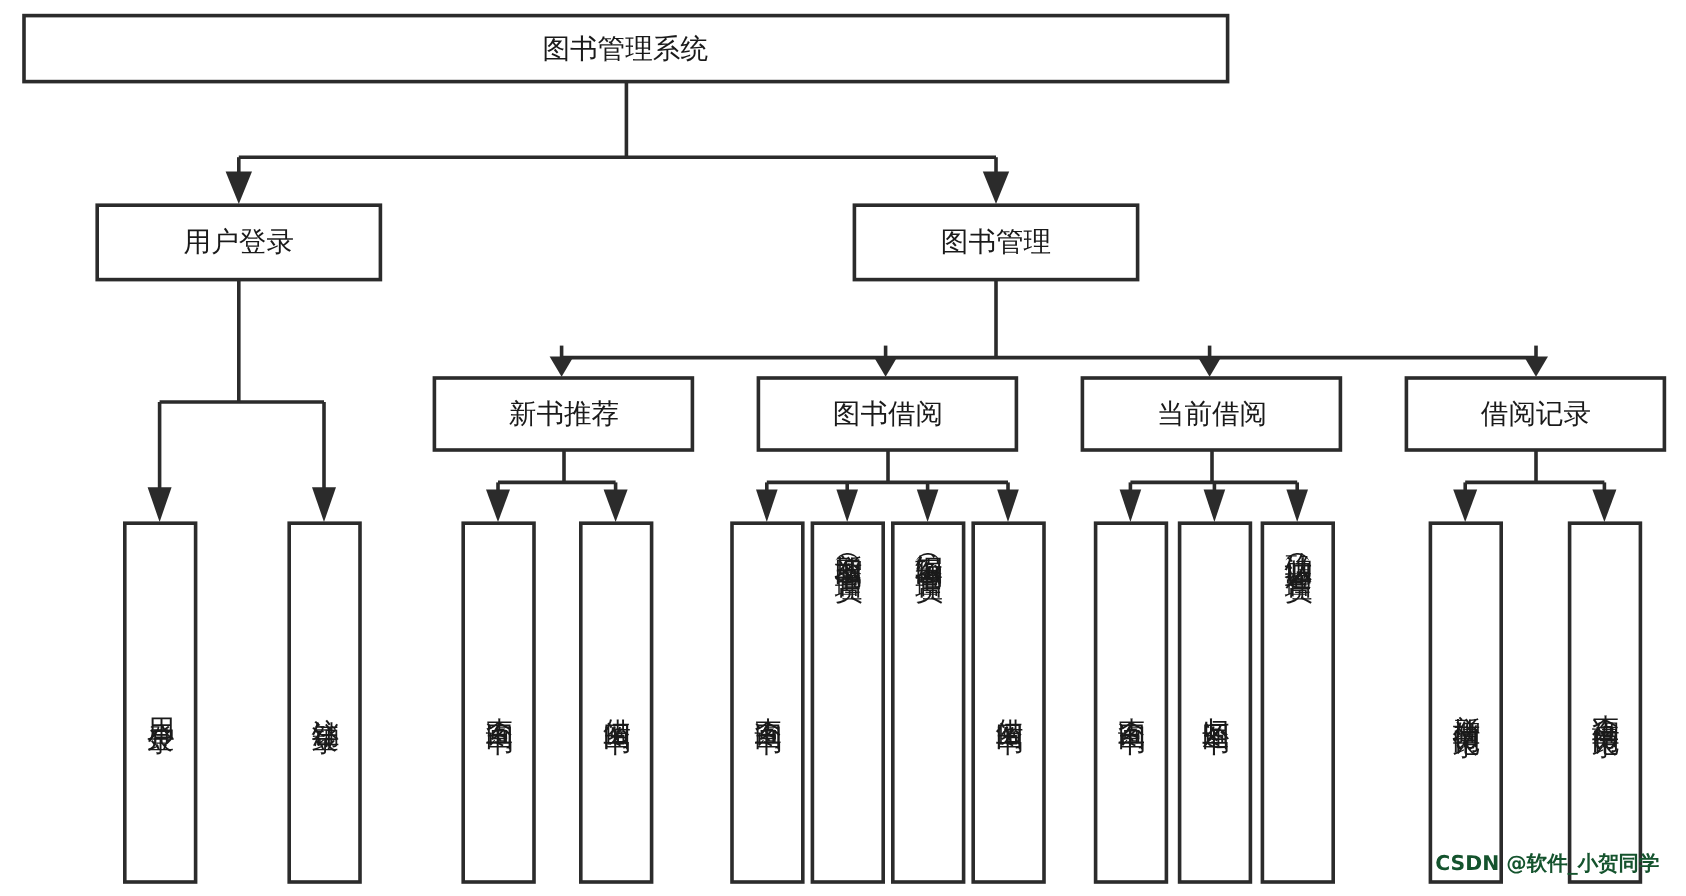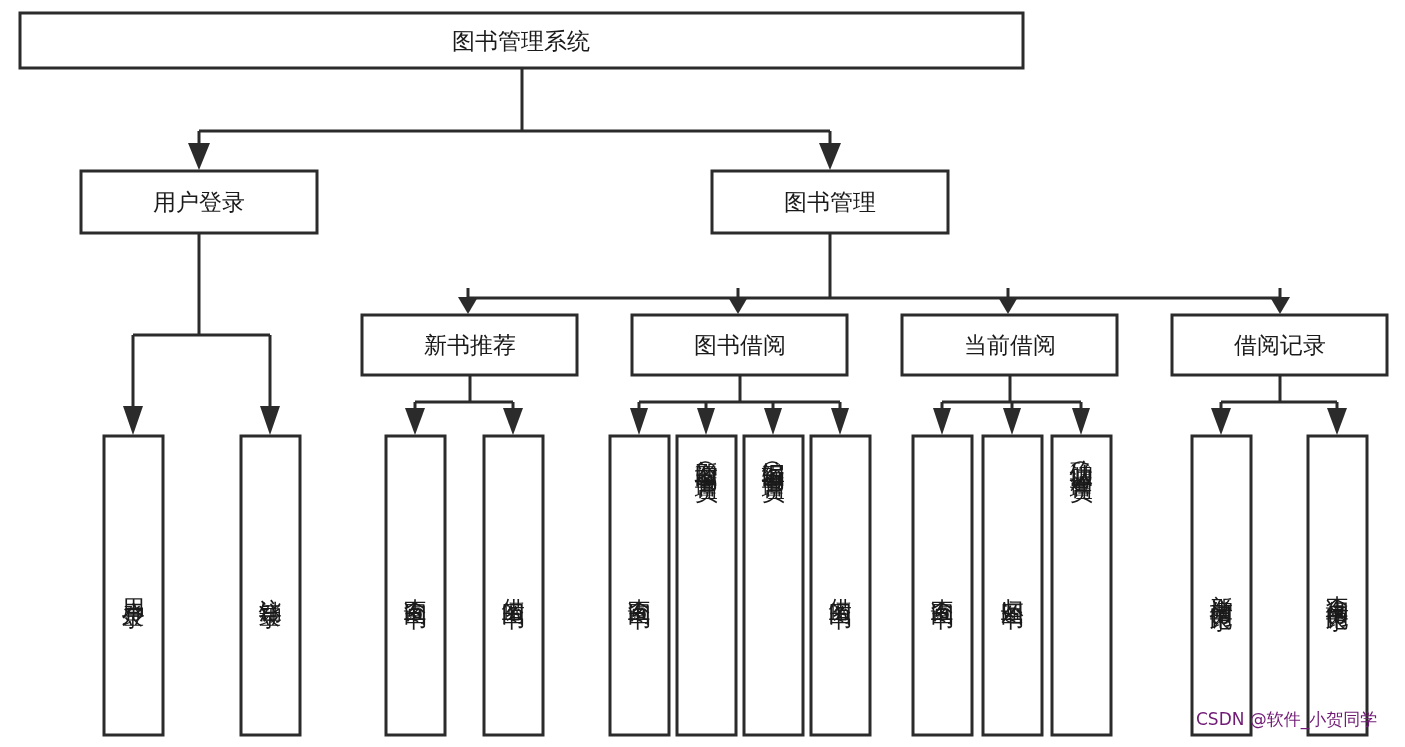--- a/index.html
+++ b/index.html
@@ -65,23 +65,24 @@
     pointer-events: none;
     user-select: none;
   }
   .vlabel.align-top {
     justify-content: flex-start;
   }
   .watermark {
     position: absolute;
     font-family: "DejaVu Sans", "Liberation Sans", sans-serif;
     font-size: 17px;
-    color: #701a75;
+    color: #14532d;
     white-space: nowrap;
     user-select: none;
+    font-weight: bold;
   }
 </style>
 </head>
 <body>
 
 <div id="diagram-root">
 
   <svg class="diagram-canvas" viewBox="0 0 1405 747">
 
     <g>

